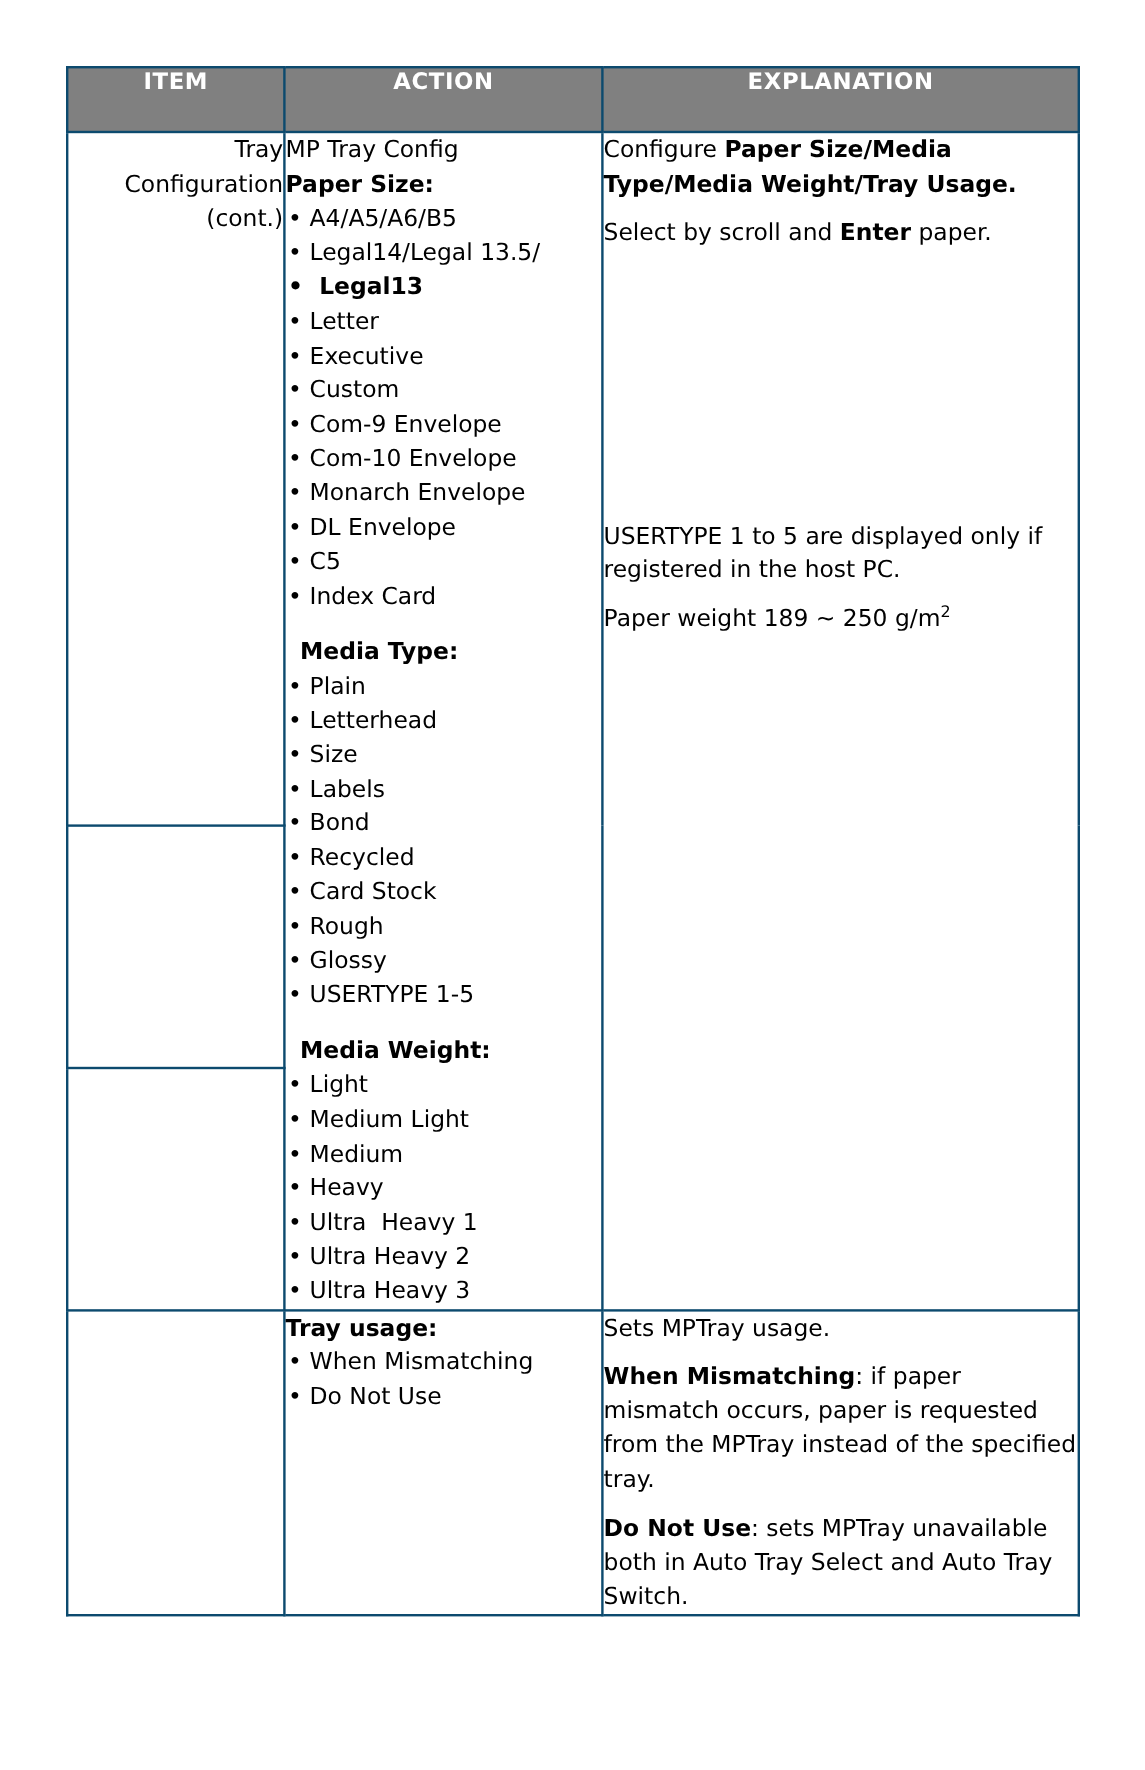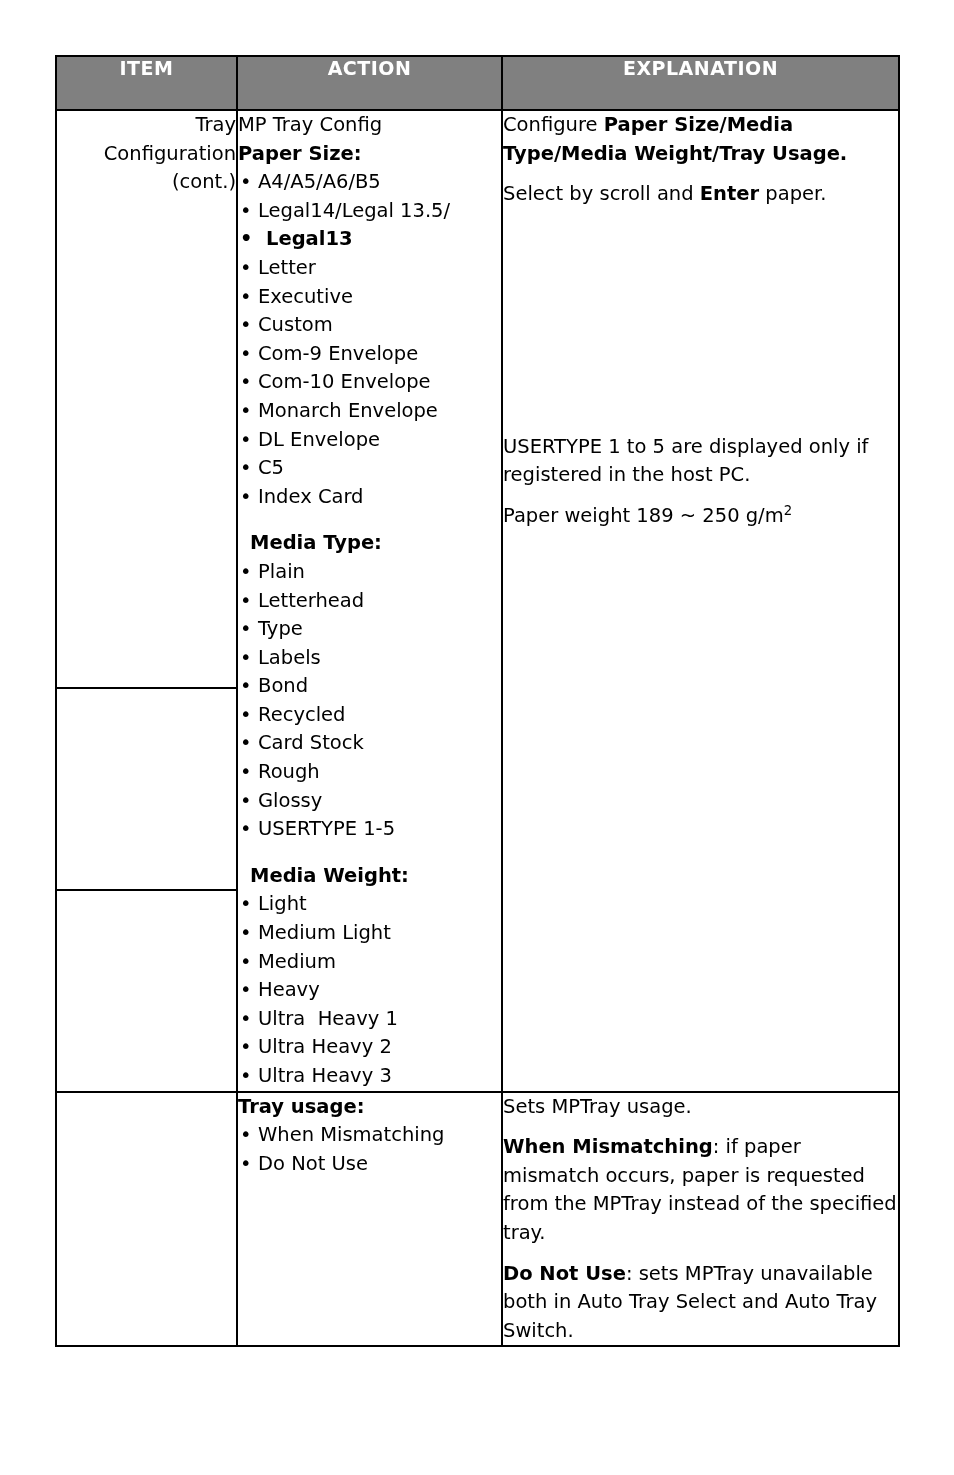--- a/index.html
+++ b/index.html
@@ -33,21 +33,21 @@
     border-collapse: collapse;
     table-layout: fixed;
   }
 
   table.spec-table col.c-item  { width: 181px; }
   table.spec-table col.c-act   { width: 265px; }
   table.spec-table col.c-exp   { width: 397px; }
 
   table.spec-table th,
   table.spec-table td {
-    border: 2px solid #000000;
+    border: 2px solid #0c4a6e;
     vertical-align: top;
     padding: 0;
   }
 
   
   thead th {
     background: #808080;
     color: #ffffff;
     font-weight: bold;
     font-size: 19px;
@@ -174,21 +174,21 @@
             <li>Monarch Envelope</li>
             <li>DL Envelope</li>
             <li>C5</li>
             <li>Index Card</li>
           </ul>
 
           <p class="hd spaced" style="margin-top:18px;">Media Type:</p>
           <ul class="bullets">
             <li>Plain</li>
             <li>Letterhead</li>
-            <li>Type</li>
+            <li>Size</li>
             <li>Labels</li>
             <li>Bond</li>
             <li>Recycled</li>
             <li>Card Stock</li>
             <li>Rough</li>
             <li>Glossy</li>
             <li>USERTYPE 1-5</li>
           </ul>
 
           <p class="hd spaced" style="margin-top:18px;"> Media Weight:</p>

